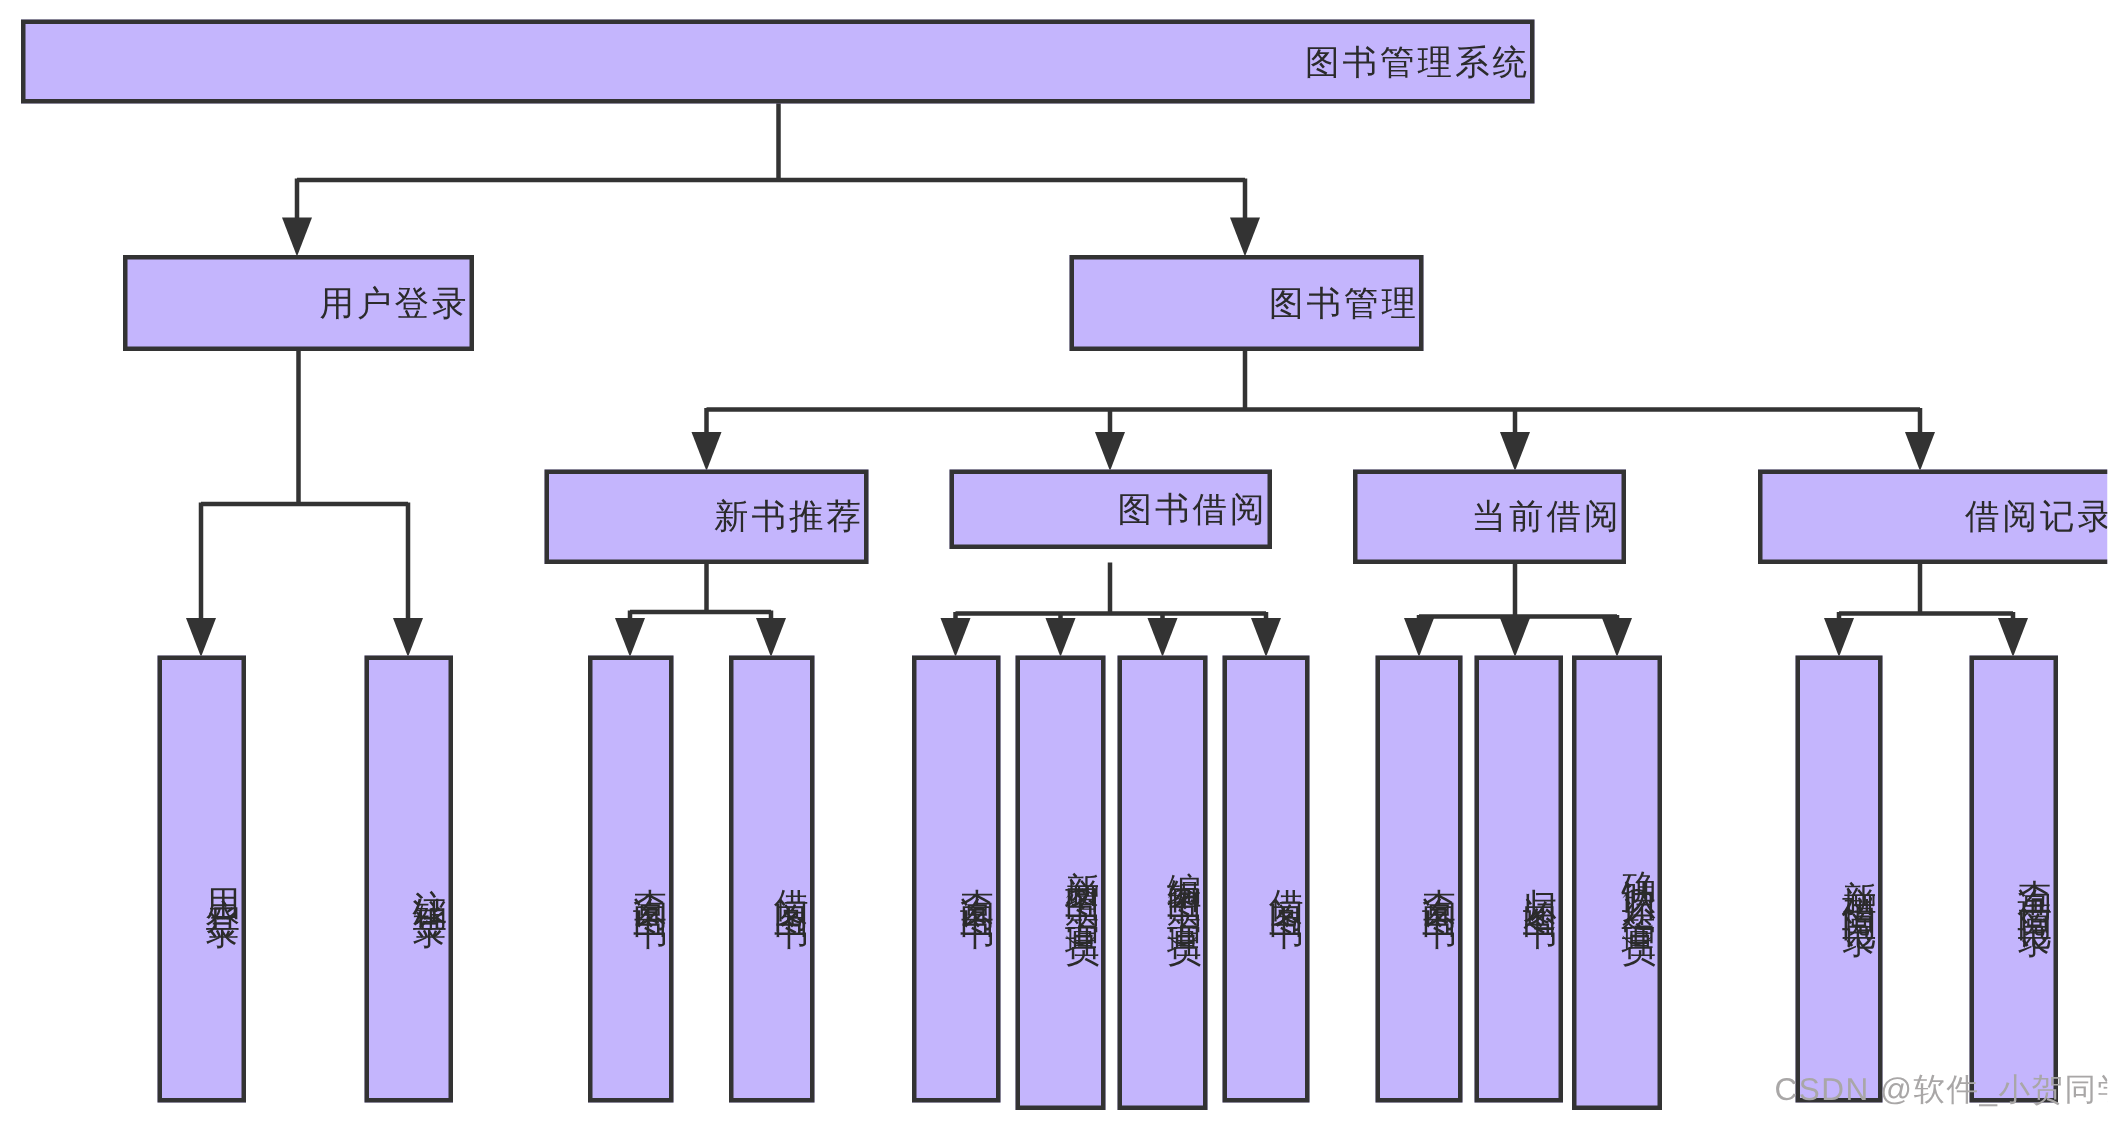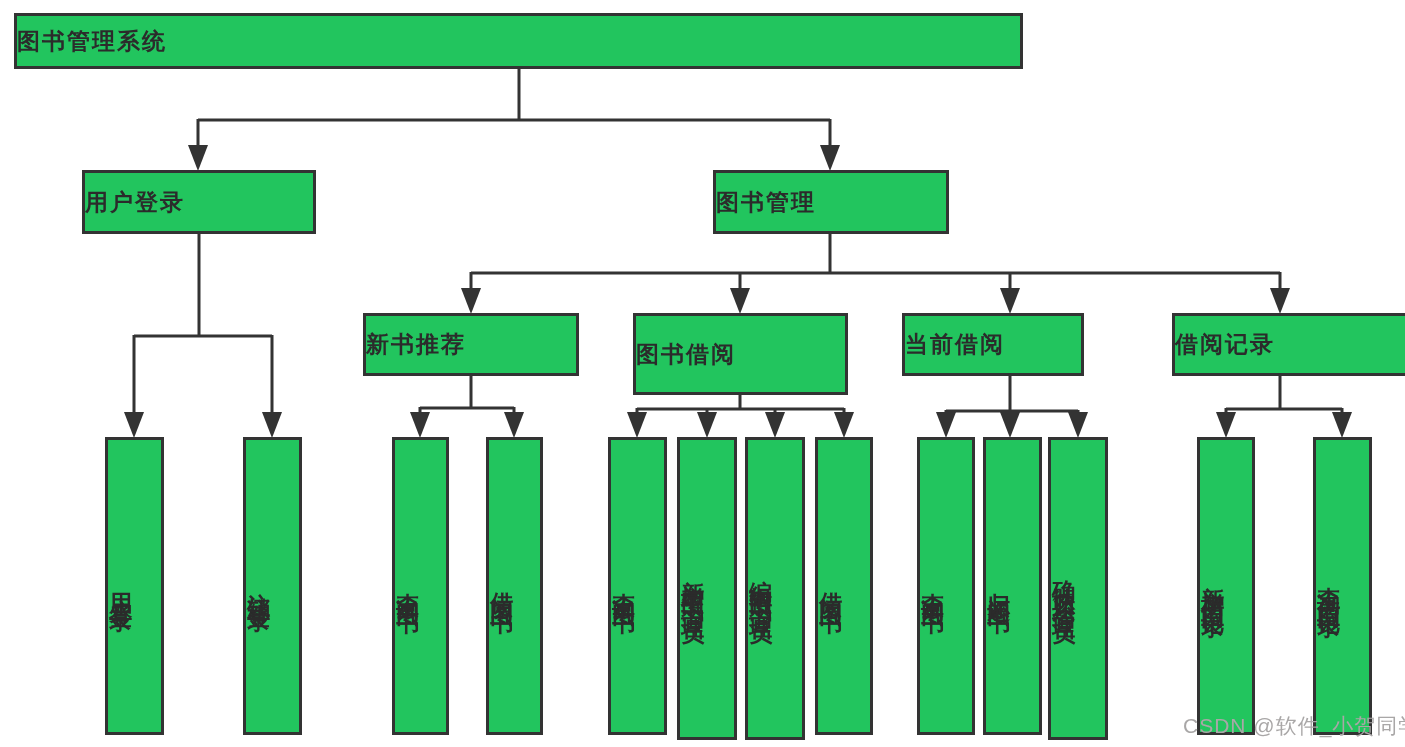--- a/index.html
+++ b/index.html
@@ -9,26 +9,25 @@
     height: 747px;
     background: #ffffff;
     font-family: "Liberation Sans", "DejaVu Sans", sans-serif;
     overflow: hidden;
   }
   #wires { position: absolute; left: 0; top: 0; pointer-events: none; }
   .node {
     position: absolute;
     box-sizing: border-box;
     border: 3px solid #333333;
-    background: #22c55e;
+    background: #c4b5fd;
     color: #2b2b2b;
     display: flex;
     align-items: center;
-    justify-content: flex-start;
-    font-weight: bold;
+    justify-content: flex-end;
   }
   .h-node { font-size: 23px; letter-spacing: 2px; white-space: nowrap; }
   .v-node .v-label {
     writing-mode: vertical-rl;
     text-orientation: mixed;
     font-size: 23px;
     line-height: 1.1;
     letter-spacing: 6px;
     white-space: nowrap;
   }
@@ -95,21 +94,21 @@
   <div class="node h-node" style="left:82px; top:170px; width:234px; height:64px;">
     <span>用户登录</span>
   </div>
   <div class="node h-node" style="left:363px; top:313px; width:216px; height:63px;">
     <span>新书推荐</span>
   </div>
 
   <div class="node h-node" style="left:713px; top:170px; width:236px; height:64px;">
     <span>图书管理</span>
   </div>
-  <div class="node h-node" style="left:633px; top:313px; width:215px; height:82px;">
+  <div class="node h-node" style="left:633px; top:313px; width:215px; height:53px;">
     <span>图书借阅</span>
   </div>
   <div class="node h-node" style="left:902px; top:313px; width:182px; height:63px;">
     <span>当前借阅</span>
   </div>
   <div class="node h-node" style="left:1172px; top:313px; width:241px; height:63px;">
     <span>借阅记录</span>
   </div>
 
   <div class="node v-node" style="left:105px; top:437px; width:59px; height:298px;">

